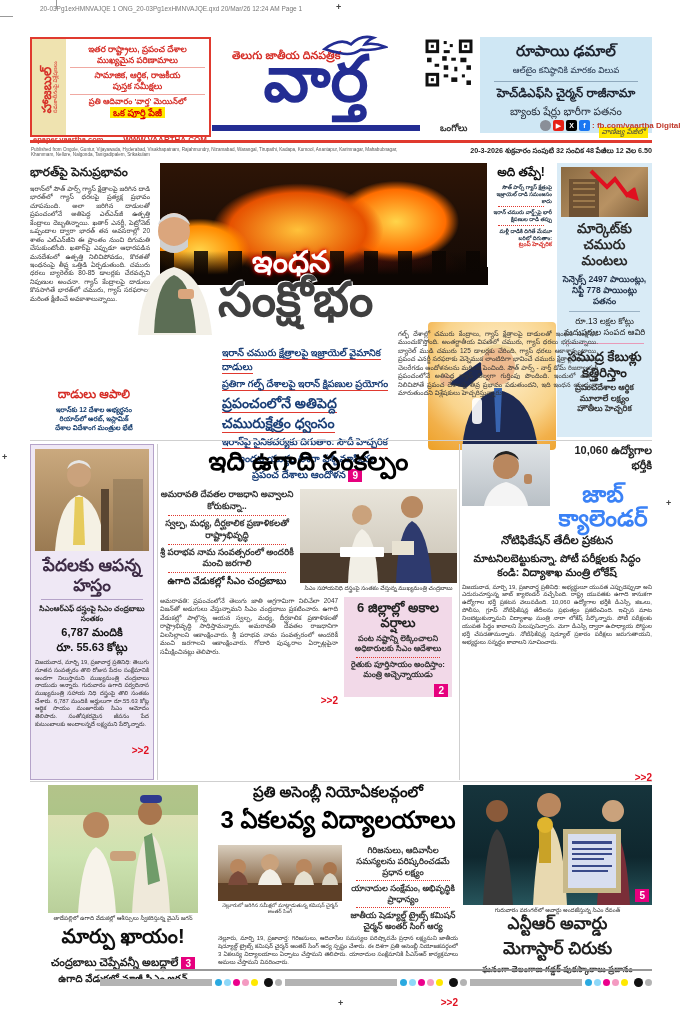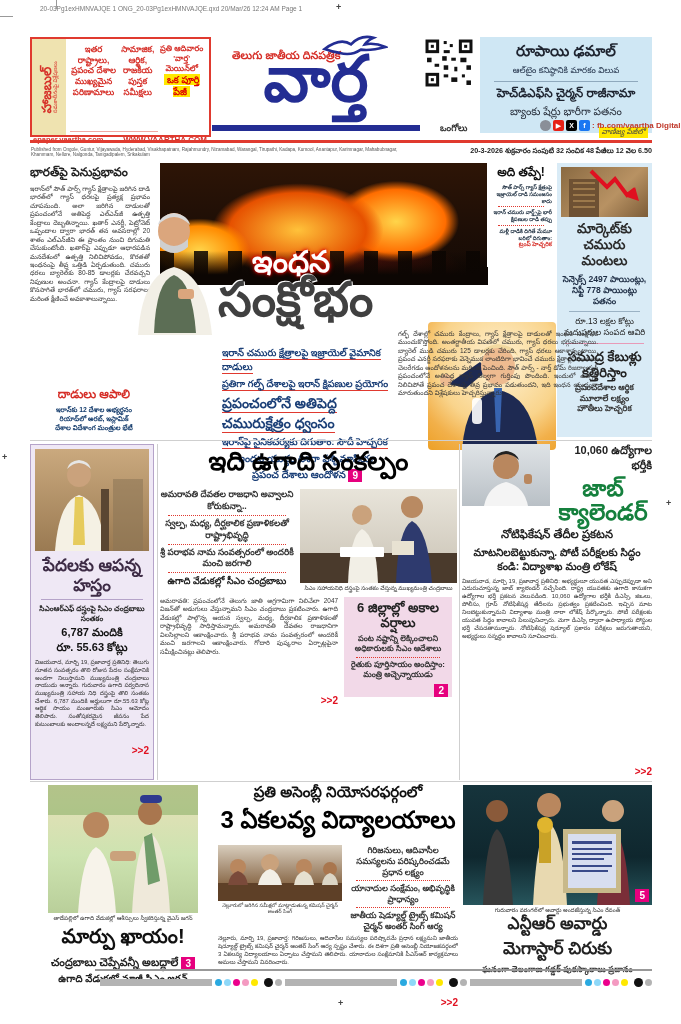--- a/index.html
+++ b/index.html
@@ -11,21 +11,21 @@
   .r{text-align:right;}
   .j{text-align:justify;}
   .red{color:#d62f28;}
   .tiny{font-size:6.5px;line-height:1.3;color:#333;}
   .crop{color:#444;font-size:9px;font-weight:bold;}
   
   .promo{border:2px solid #e03a2f;display:flex;background:#fff;}
   .promo-vert{width:34px;background:#efe3b0;display:flex;align-items:center;justify-content:center;}
   .vtxt{transform:rotate(-90deg);white-space:nowrap;color:#d62f28;font-weight:bold;font-size:13px;line-height:1;}
   .vtxt small{display:block;font-size:5.5px;font-weight:normal;}
-  .promo-rows{flex:1;display:flex;flex-direction:row;padding:3px 4px;}
+  .promo-rows{flex:1;display:flex;flex-direction:column;padding:3px 4px;}
   .promo-row{color:#d62f28;font-weight:bold;font-size:8.5px;line-height:1.25;text-align:center;
              border-bottom:1px solid #f0a9a2;padding:2px 0;}
   .promo-row:last-child{border-bottom:none;}
   .hl{background:#ffe800;color:#d00;padding:0 3px;font-size:9.5px;}
   .title-blue{color:#232d93;font-weight:bold;font-family:Liberation Serif, serif;}
   .bizbox{background:#cfe7f4;text-align:center;padding:5px 4px;box-sizing:border-box;}
   .bizbox .h1{font-size:15px;font-weight:bold;color:#1e2430;}
   .bizbox .s1{font-size:8.5px;color:#23324a;margin-top:2px;}
   .bizbox .dv{border-top:1px solid #8fa9bd;margin:4px 10px;}
   .bizbox .h2{font-size:12px;font-weight:bold;color:#1e2430;}
@@ -316,21 +316,21 @@
       <div class="ph ph-lokesh" style="width:88px;height:62px;">
         <svg width="88" height="62" viewBox="0 0 88 62">
           <circle cx="44" cy="22" r="13" fill="#b9875e"></circle>
           <path d="M31 16 Q44 4 57 16 Q54 8 44 7 Q34 8 31 16Z" fill="#222"></path>
           <path d="M22 62 Q26 42 44 38 Q62 42 66 62Z" fill="#f4f4f4"></path>
           <rect x="62" y="30" width="8" height="10" rx="3" fill="#b9875e"></rect>
         </svg>
       </div>
       <div style="flex:1;margin-left:4px;">
         <div class="b r" style="font-size:11px;color:#222;">10,060 ఉద్యోగాల భర్తీకి</div>
-        <div class="b c" style="font-size:23px;color:#15803d;line-height:1.05;margin-top:2px;">జాబ్ క్యాలెండర్</div>
+        <div class="b c" style="font-size:23px;color:#3b82f6;line-height:1.05;margin-top:8px;">జాబ్ క్యాలెండర్</div>
       </div>
     </div>
     <div class="b c" style="font-size:11.5px;color:#222;margin-top:4px;">నోటిఫికేషన్ తేదీల ప్రకటన</div>
     <div class="b c" style="font-size:10.5px;color:#222;margin-top:2px;line-height:1.3;">మాటనిలబెట్టుకున్నా. పోటీ పరీక్షలకు సిద్ధం కండి: విద్యాశాఖ మంత్రి లోకేష్</div>
     <div class="j" style="font-size:6px;color:#333;line-height:1.32;height:188px;overflow:hidden;margin-top:4px;">విజయవాడ, మార్చి 19, ప్రజావార్త ప్రతినిధి: అభ్యర్థులూ యువత ఎప్పుడెప్పుడా అని ఎదురుచూస్తున్న జాబ్ క్యాలెండర్ వచ్చేసింది. రాష్ట్ర యువతకు ఉగాది కానుకగా ఉద్యోగాల భర్తీ ప్రకటన వెలువడింది. 10,060 ఉద్యోగాల భర్తీకి డిఎస్సి, జిఒలు, పోలీసు, గ్రూప్ నోటిఫికేషన్ల తేదీలను ప్రభుత్వం ప్రకటించింది. ఇచ్చిన మాట నిలబెట్టుకున్నామని విద్యాశాఖ మంత్రి నారా లోకేష్ పేర్కొన్నారు. పోటీ పరీక్షలకు యువత సిద్ధం కావాలని పిలుపునిచ్చారు. మెగా డిఎస్సి ద్వారా ఉపాధ్యాయ పోస్టుల భర్తీ చేపడతామన్నారు. నోటిఫికేషన్ల షెడ్యూల్ ప్రకారం పరీక్షలు జరుగుతాయని, అభ్యర్థులు సన్నద్ధం కావాలని సూచించారు.</div>
     <div class="r jump">&gt;&gt;2</div>
   </div>
 
   <div class="abs hr" style="left:30px;top:781px;width:622px;"></div>
   <div class="abs vr" style="left:157px;top:444px;height:336px;"></div>
@@ -350,21 +350,21 @@
       </svg>
     </div>
     <div class="cap" style="margin-top:2px;">తాడేపల్లిలో ఉగాది వేడుకల్లో ఆశీస్సులు స్వీకరిస్తున్న వైఎస్ జగన్</div>
     <div class="b c" style="font-size:20px;color:#111;margin-top:3px;">మార్పు ఖాయం!</div>
     <div class="b c" style="font-size:11px;color:#222;margin-top:3px;"><span>చంద్రబాబు చెప్పేవన్నీ అబద్ధాలే</span>
       <span class="pgno">3</span></div>
     <div class="b c" style="font-size:10px;color:#222;margin-top:2px;">ఉగాది వేడుకల్లో మాజీ సిఎం జగన్</div>
   </div>
 
   <div class="abs" style="left:218px;top:783px;width:240px;">
-    <div class="b c" style="font-size:15px;color:#111;">ప్రతి అసెంబ్లీ నియోసరఫర్గంలో</div>
+    <div class="b c" style="font-size:15px;color:#111;">ప్రతి అసెంబ్లీ నియోఏకలవ్గంలో</div>
     <div class="b c" style="font-size:24px;color:#000;margin-top:2px;">3 ఏకలవ్య విద్యాలయాలు</div>
     <div style="display:flex;margin-top:5px;">
       <div style="width:124px;">
         <div class="ph ph-meet" style="width:124px;height:56px;">
           <svg width="124" height="56" viewBox="0 0 124 56">
             <rect x="0" y="38" width="124" height="18" fill="#5e4027"></rect>
             <circle cx="20" cy="22" r="8" fill="#b9875e"></circle>
               <path d="M10 40 Q12 28 20 26 Q28 28 30 40Z" fill="#7a4a3a"></path>
             <circle cx="52" cy="18" r="9" fill="#caa27c"></circle>
               <path d="M40 40 Q43 26 52 24 Q61 26 64 40Z" fill="#f2efe6"></path>

